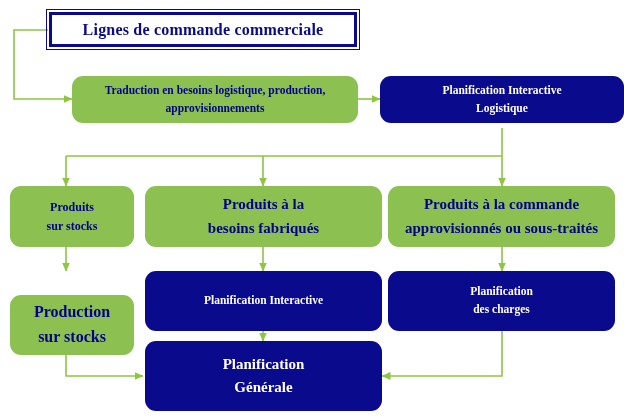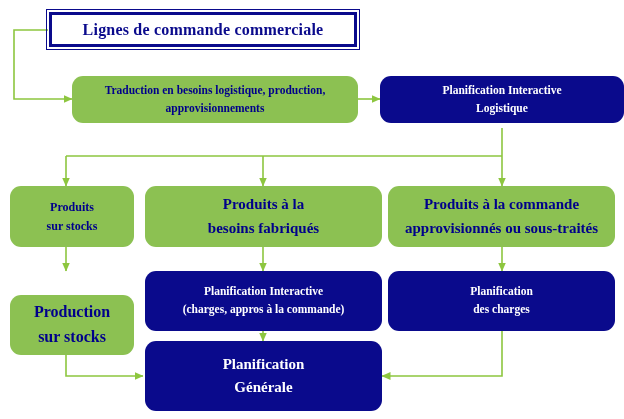--- a/index.html
+++ b/index.html
@@ -139,21 +139,20 @@
     <span class="ln f-bold">approvisionnés ou sous-traités</span>
   </div>
 
   <div class="box green" style="left:10px; top:271px; width:124px; height:60px; font-size:16px;margin-top:24px;">
     <span class="ln f-bold">Production</span>
     <span class="ln f-bold">sur stocks</span>
   </div>
 
   <div class="box blue" style="left:145px; top:271px; width:237px; height:60px; font-size:11.5px;">
     <span class="ln f-bold">Planification Interactive</span>
-    <span class="ln f-bold">(charges, appros à la commande)</span>
   </div>
 
   <div class="box blue" style="left:388px; top:271px; width:227px; height:60px; font-size:11.5px;">
     <span class="ln f-bold">Planification</span>
     <span class="ln f-bold">des charges</span>
   </div>
 
   <div class="box blue" style="left:145px; top:341px; width:237px; height:70px; font-size:15px;">
     <span class="ln f-bold">Planification</span>
     <span class="ln f-bold">Générale</span>

